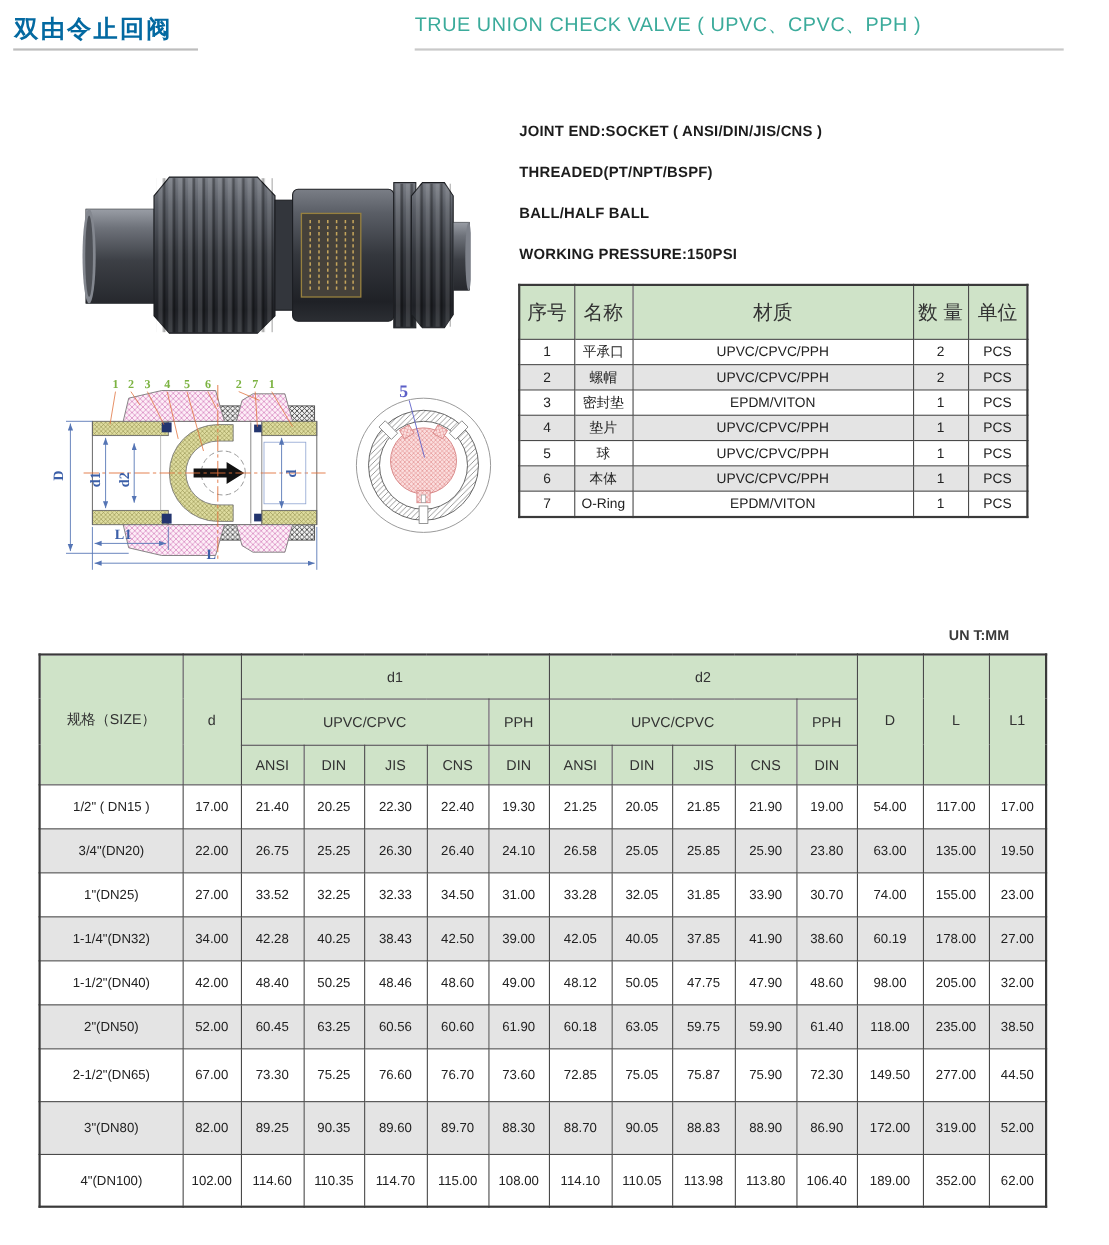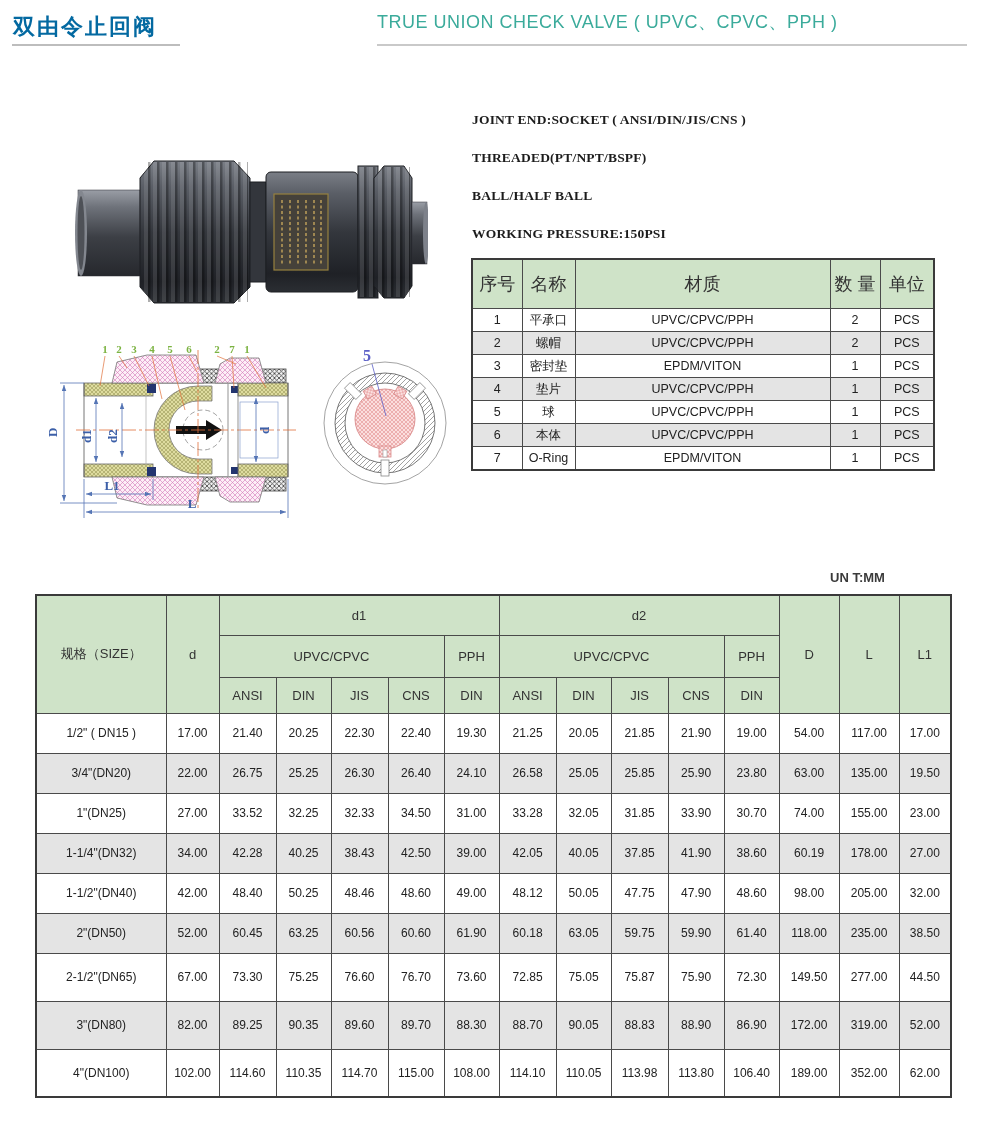--- a/index.html
+++ b/index.html
@@ -15,38 +15,38 @@
   }
   .abs{position:absolute;}
   
   .title-cn{left:13px;top:12px;font-size:22px;font-weight:700;color:#0369a1;letter-spacing:2px;}
   .rule{height:2px;background:#bdbdbd;}
   .rule-left{left:12px;top:44px;width:168px;}
   .rule-right{left:377px;top:44px;width:590px;background:#c9c9c9;}
   .title-en{left:377px;top:10px;font-size:18px;font-weight:400;color:var(--accent);letter-spacing:.5px;white-space:nowrap;}
   
   .specs{left:472px;top:112px;margin:0;padding:0;list-style:none;}
-  .specs li{font-size:13.5px;font-weight:700;color:#1c1c1c;margin-bottom:22px;letter-spacing:.2px;font-family:Liberation Serif, serif;}
+  .specs li{font-size:13.5px;font-weight:700;color:#1c1c1c;margin-bottom:22px;letter-spacing:.2px;}
   
   table{border-collapse:collapse;table-layout:fixed;}
   th,td{text-align:center;vertical-align:middle;overflow:hidden;}
   .parts{left:471px;top:258px;width:462px;border:2px solid #3a3a3a;}
   .parts th{background:var(--green);border:1px solid var(--border);font-weight:400;font-size:18px;color:#333;height:46px;}
   .parts td{border:1px solid var(--border);font-size:12.5px;color:#222;height:20px;}
   .parts tbody tr:nth-child(even) td{background:var(--gray-row);}
   .dims{left:35px;top:594px;width:915px;border:2px solid #3a3a3a;}
   .dims th{background:var(--green);border:1px solid var(--border);font-weight:400;font-size:13px;color:#333;}
   .dims thead tr.h1{height:40px;}
   .dims thead tr.h2{height:42px;margin-left:39px;}
   .dims thead tr.h3{height:36px;}
   .dims td{border:1px solid var(--border);font-size:12px;color:#222;}
   .dims tbody tr{height:40px;}
   .dims tbody tr:nth-child(n+7){height:48px;}
   .dims tbody tr:nth-child(even) td{background:var(--gray-row);}
-  .unit-note{left:830px;top:570px;width:120px;text-align:left;font-size:13px;font-weight:700;color:#3a3a3a;}
+  .unit-note{left:830px;top:570px;width:120px;text-align:center;font-size:13px;font-weight:700;color:#3a3a3a;}
   
   .dimlab{font-family:"Liberation Serif","DejaVu Serif",serif;font-weight:700;font-size:13px;fill:#3c5fa8;}
   .callout{font-family:"Liberation Serif","DejaVu Serif",serif;font-weight:700;font-size:11px;fill:#7cb342;}
   .evlab{font-family:"Liberation Serif","DejaVu Serif",serif;font-weight:700;font-size:16px;fill:#5b5fc7;}
 </style>
 </head>
 <body>
 
 <div>
 

